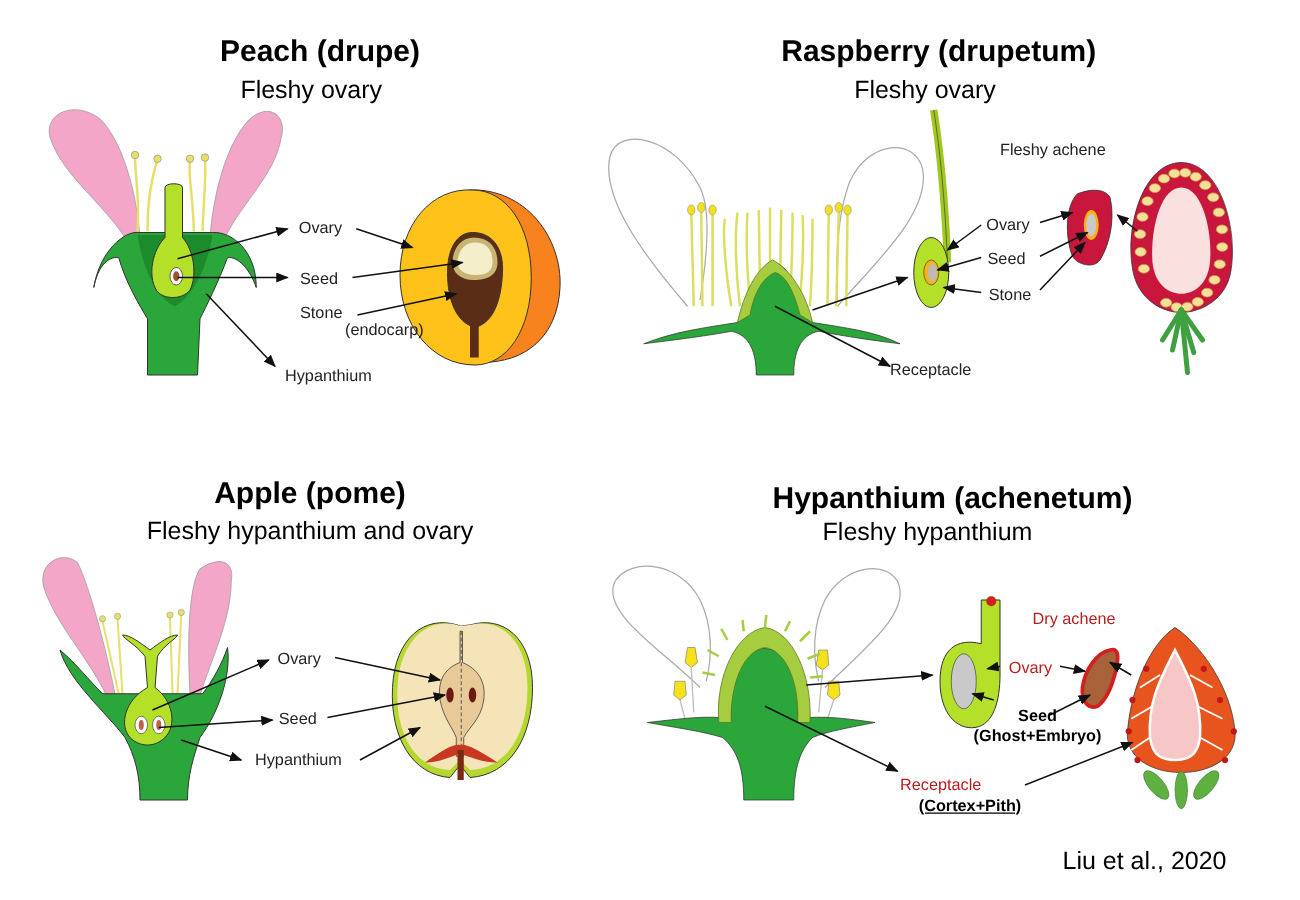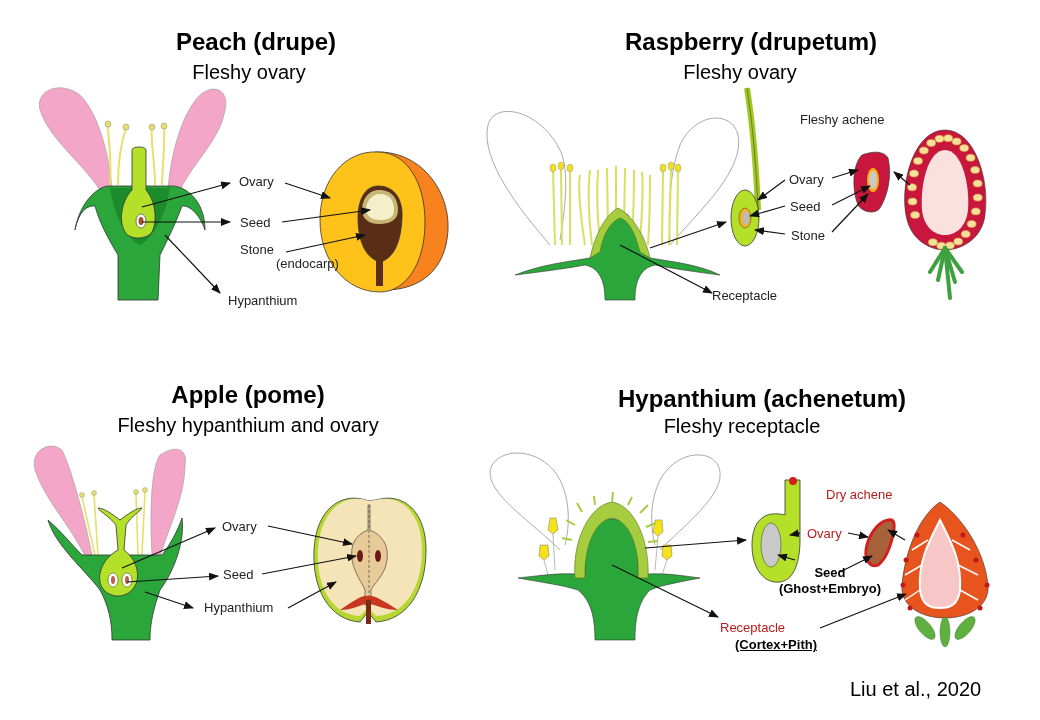--- a/index.html
+++ b/index.html
@@ -296,21 +296,21 @@
 <div class="abs lbl" style="left:791px;top:228px;">Stone</div>
 <div class="abs lbl" style="left:712px;top:288px;">Receptacle</div>
 
 <div class="abs title" style="left:248px;top:381px;">Apple (pome)</div>
 <div class="abs subtitle" style="left:248px;top:414px;">Fleshy hypanthium and ovary</div>
 <div class="abs lbl" style="left:222px;top:519px;">Ovary</div>
 <div class="abs lbl" style="left:223px;top:567px;">Seed</div>
 <div class="abs lbl" style="left:204px;top:600px;">Hypanthium</div>
 
 <div class="abs title" style="left:762px;top:385px;">Hypanthium (achenetum)</div>
-<div class="abs subtitle" style="left:742px;top:415px;">Fleshy receptacle</div>
+<div class="abs subtitle" style="left:742px;top:415px;">Fleshy hypanthium</div>
 <div class="abs lbl lbl-gray" style="left:826px;top:487px;">Dry achene</div>
 <div class="abs lbl lbl-gray" style="left:807px;top:526px;">Ovary</div>
 <div class="abs lbl-bold" style="left:765px;top:565px;width:130px;">Seed</div>
 <div class="abs lbl-bold" style="left:765px;top:581px;width:130px;">(Ghost+Embryo)</div>
 <div class="abs lbl lbl-gray" style="left:720px;top:620px;">Receptacle</div>
 <div class="abs lbl-bold" style="left:716px;top:637px;width:120px;text-decoration:underline;">(Cortex+Pith)</div>
 
 <div class="abs citation" style="left:850px;top:678px;">Liu et al., 2020</div>
 
 </body></html>

